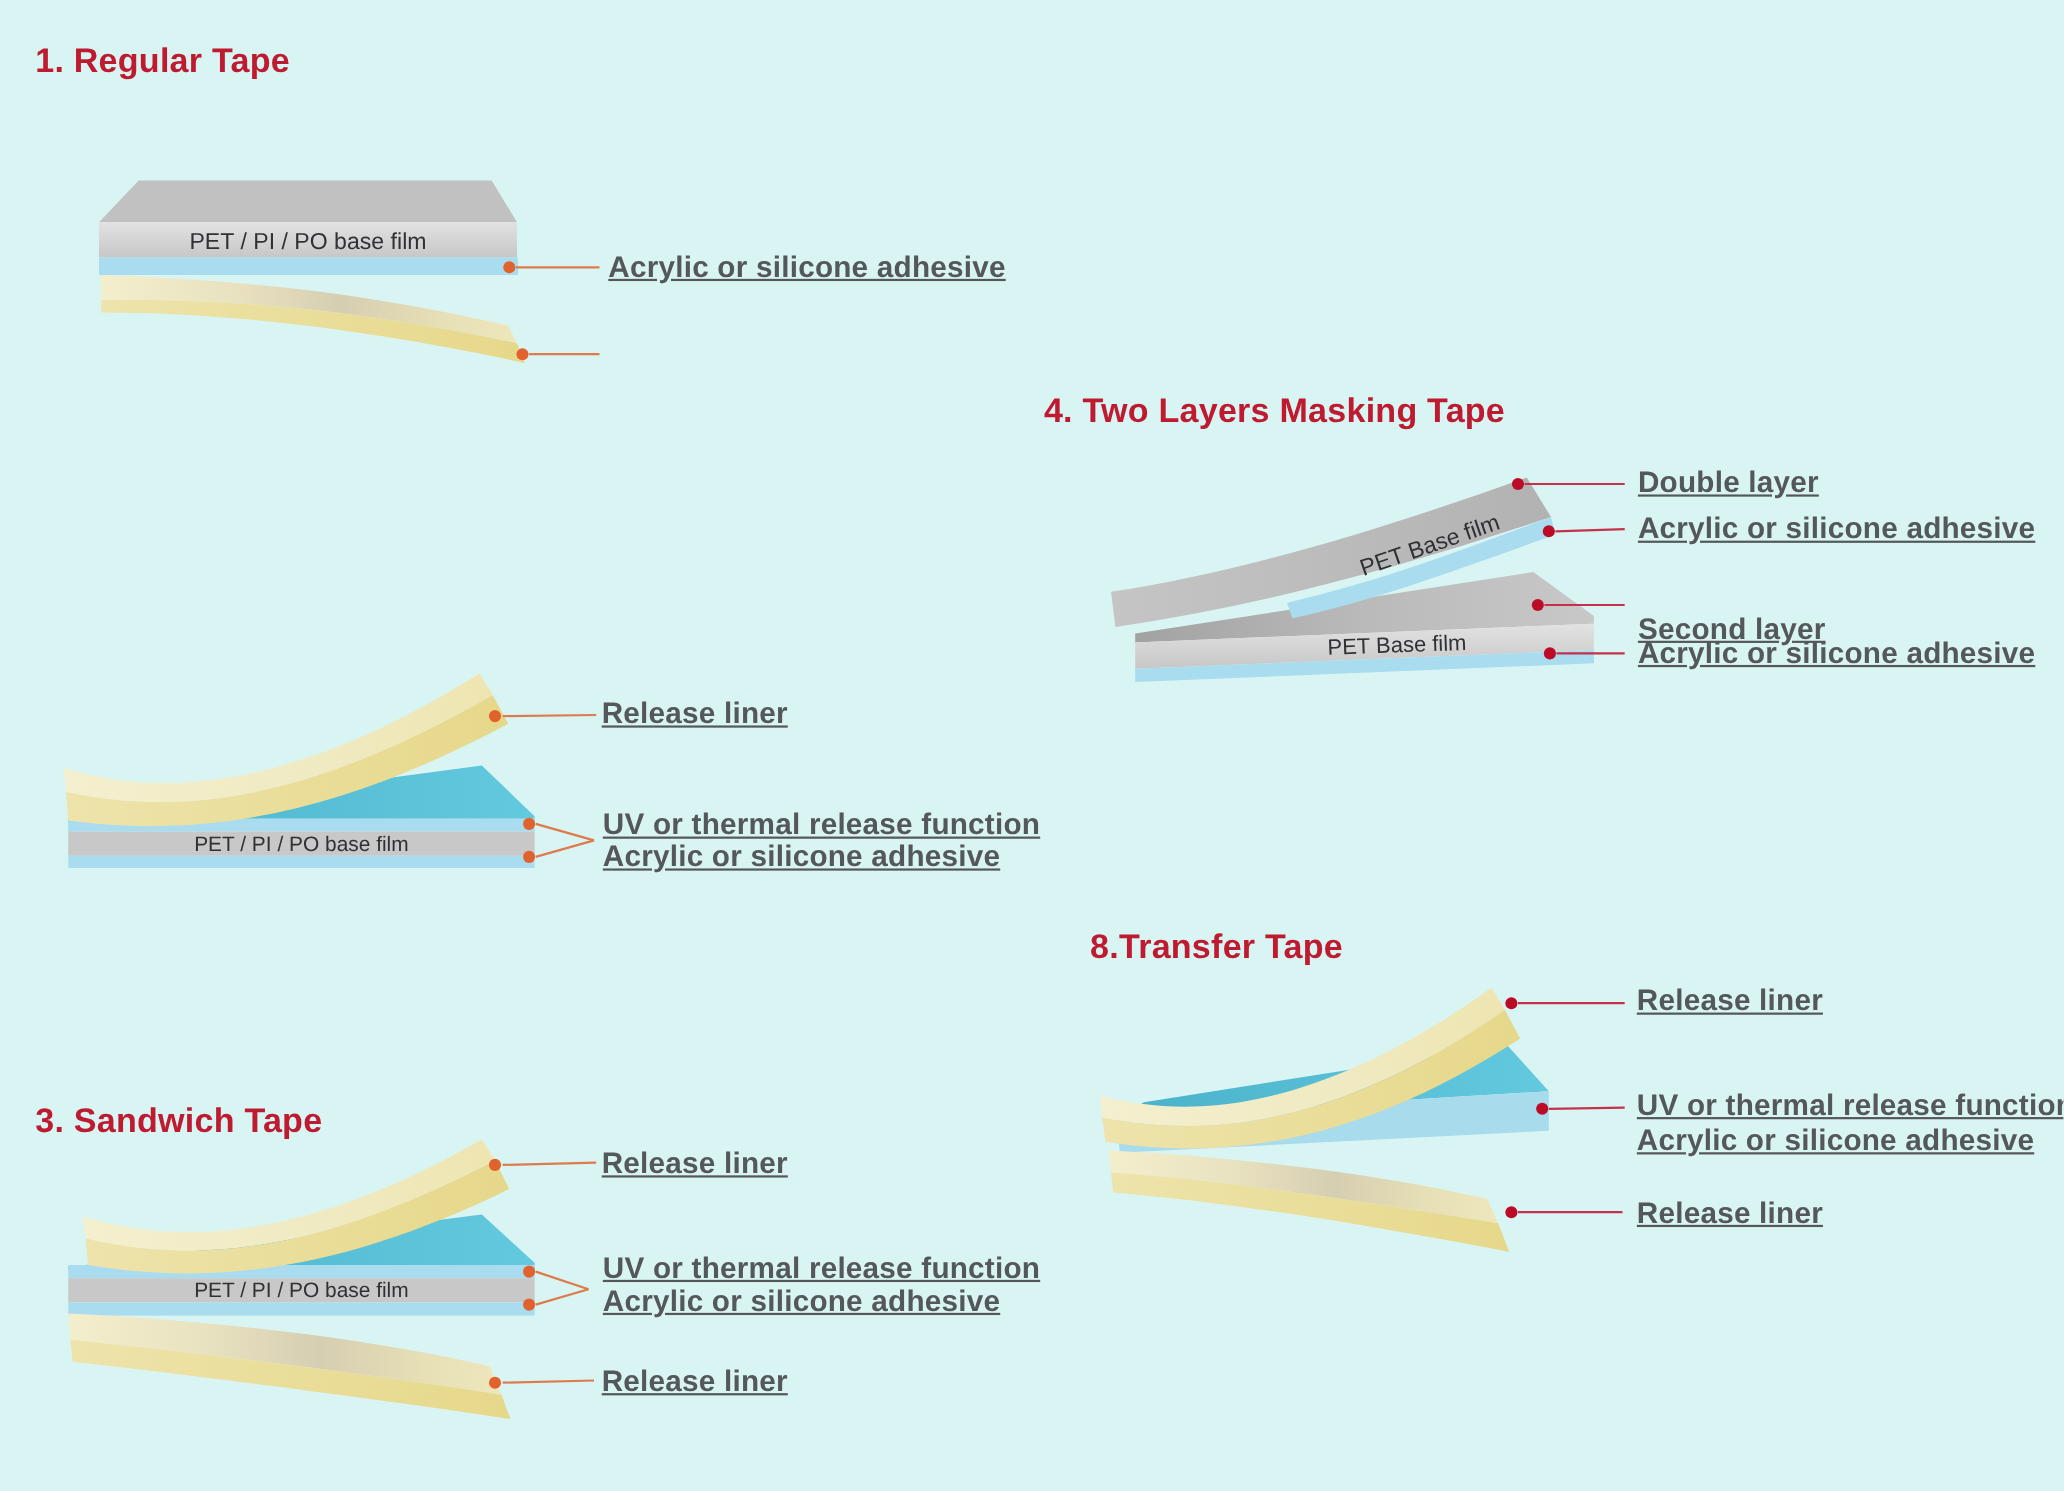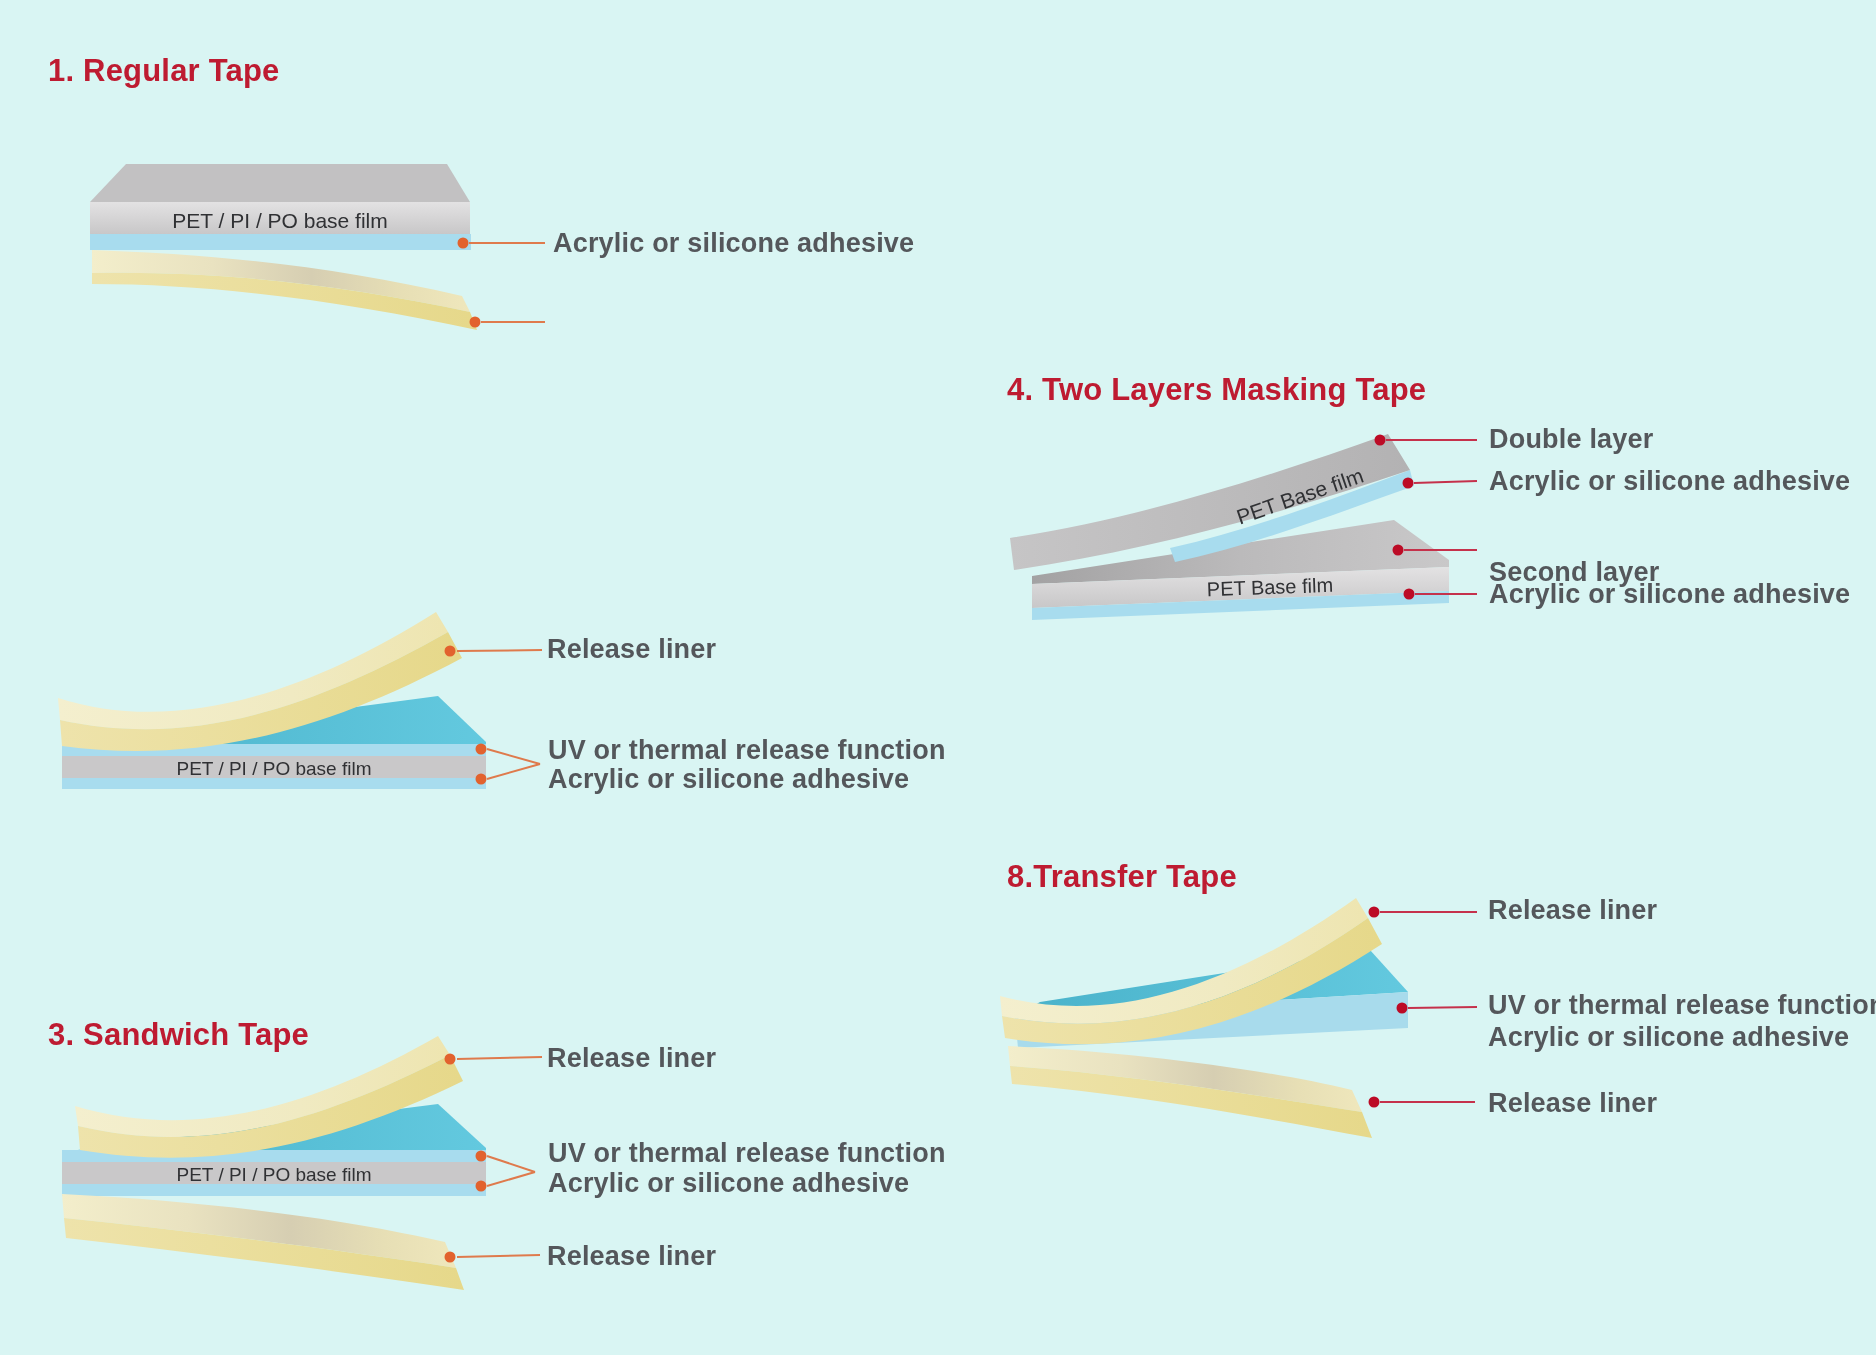--- a/index.html
+++ b/index.html
@@ -3,26 +3,26 @@
 <meta charset="utf-8">
 <style>
   html,body{margin:0;padding:0;background:#d9f5f3;}
   #canvas{
     position:relative;width:1876px;height:1355px;overflow:hidden;
     background:#d9f5f3;
     font-family:"Liberation Sans", sans-serif;
   }
   #art{position:absolute;left:0;top:0;}
   .title{
-    position:absolute;margin:16px;color:#be1b31;font-size:31px;font-weight:700;
+    position:absolute;margin:0;color:#be1b31;font-size:31px;font-weight:700;
     white-space:nowrap;letter-spacing:.2px;transform:translateY(-50%);
   }
   .callout{
     position:absolute;color:#54575b;font-size:27px;font-weight:700;
-    white-space:nowrap;transform:translateY(-50%);letter-spacing:.2px;
+    white-space:nowrap;transform:translateY(-50%);letter-spacing:.2px;text-decoration:underline;
   }
   .film-text{font-family:"Liberation Sans", sans-serif;fill:#303134;font-weight:500;}
 </style>
 </head>
 <body>
 
 <div id="canvas" style="background: rgb(217, 245, 243);">
 
 <svg id="art" width="1876" height="1355" viewBox="0 0 1876 1355">
   <defs>
@@ -139,21 +139,21 @@
     <circle cx="1374" cy="912" r="5.5" fill="#bc0b26"></circle>
     <line x1="1408" y1="1008" x2="1477" y2="1007" stroke="#c5314b" stroke-width="2"></line>
     <circle cx="1402" cy="1008" r="5.5" fill="#bc0b26"></circle>
     <line x1="1380" y1="1102" x2="1475" y2="1102" stroke="#c5314b" stroke-width="2"></line>
     <circle cx="1374" cy="1102" r="5.5" fill="#bc0b26"></circle>
   </g>
 </svg>
 
 <h2 class="title" style="left:32px;top:55px">1. Regular Tape</h2>
 <h2 class="title" style="left:32px;top:1019px">3. Sandwich Tape</h2>
-<h2 class="title" style="left:991px;top:374px">4. Two Layers Masking Tape</h2>
+<h2 class="title" style="left:949px;top:374px">4. Two Layers Masking Tape</h2>
 <h2 class="title" style="left:991px;top:861px">8.Transfer Tape</h2>
 
 <div class="callout" style="left:553px;top:243px">Acrylic or silicone adhesive</div>
 
 <div class="callout" style="left:547px;top:649px">Release liner</div>
 <div class="callout" style="left:548px;top:750px">UV or thermal release function</div>
 <div class="callout" style="left:548px;top:779px">Acrylic or silicone adhesive</div>
 
 <div class="callout" style="left:547px;top:1058px">Release liner</div>
 <div class="callout" style="left:548px;top:1153px">UV or thermal release function</div>

